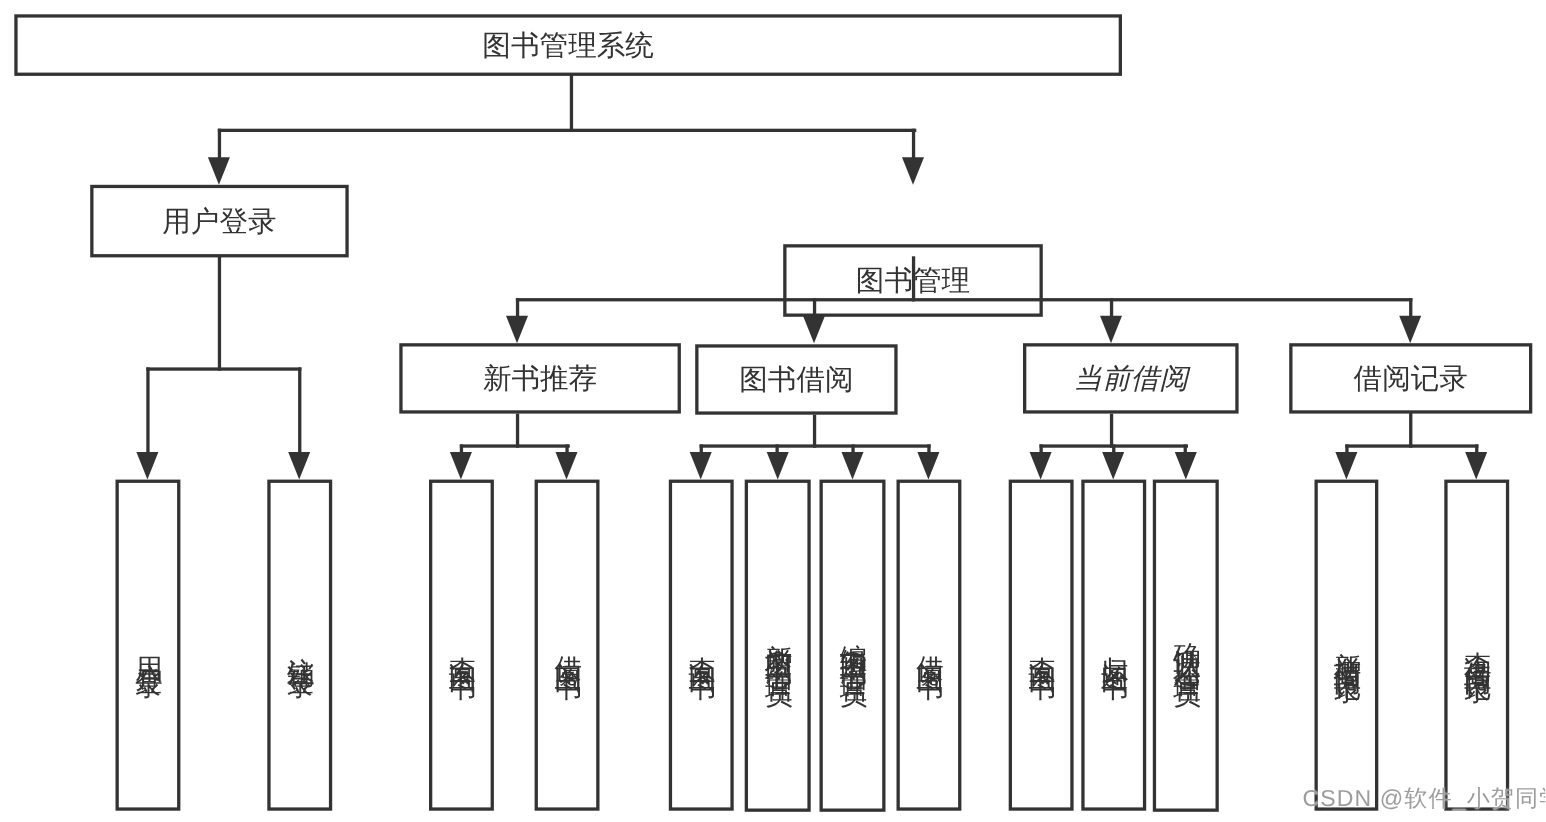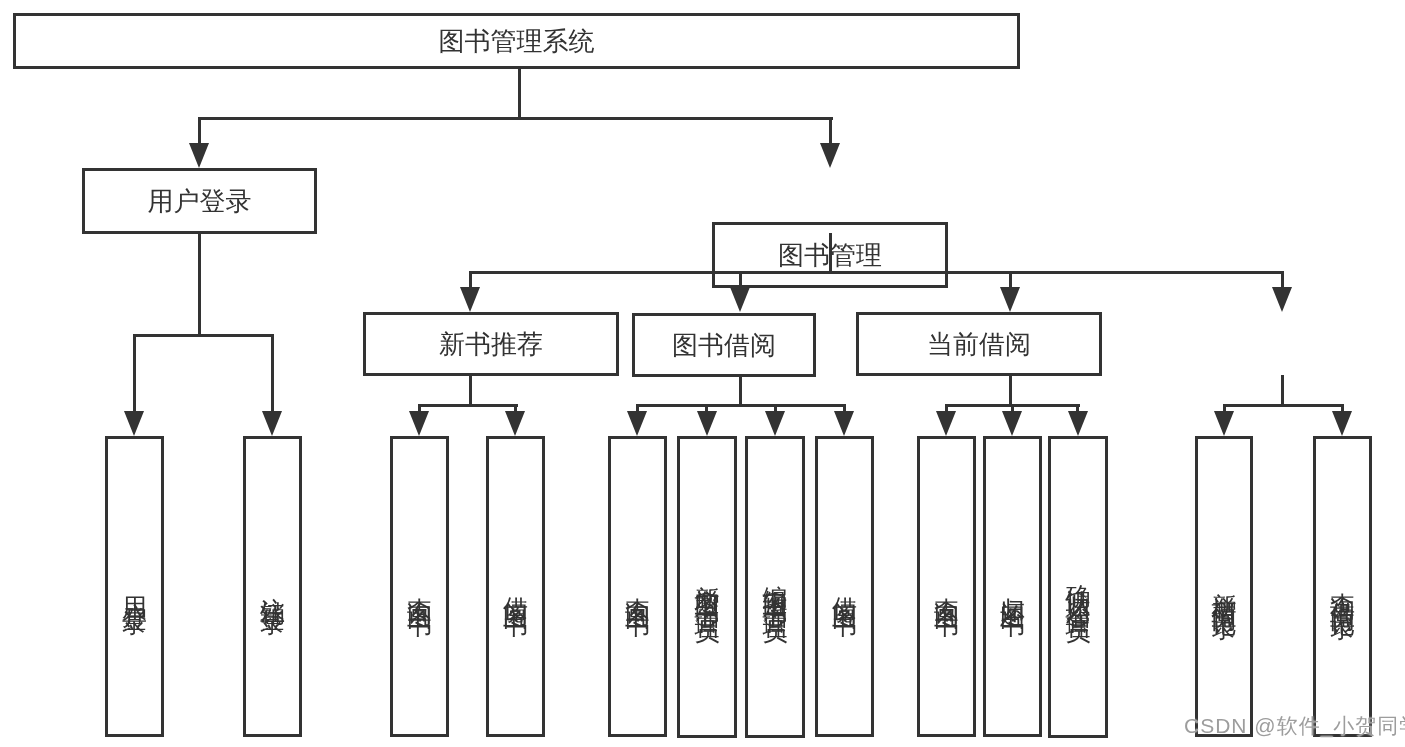--- a/index.html
+++ b/index.html
@@ -83,21 +83,22 @@
   <div class="line" style="left:739px;top:271px;width:3px;height:19px;"></div>
   <div class="line" style="left:1009px;top:271px;width:3px;height:19px;"></div>
   <div class="line" style="left:1281px;top:271px;width:3px;height:19px;"></div>
   <div class="arrowhead" style="left:460px;top:287px;"></div>
   <div class="arrowhead" style="left:730px;top:287px;"></div>
   <div class="arrowhead" style="left:1000px;top:287px;"></div>
   <div class="arrowhead" style="left:1272px;top:287px;"></div>
 
   <div class="node" style="left:363px;top:312px;width:256px;height:64px;">新书推荐</div>
   <div class="node" style="left:632px;top:313px;width:184px;height:64px;">图书借阅</div>
-  <div class="node" style="left:856px;top:312px;width:246px;height:64px;">当前借阅</div>
+  <div class="node" style="left:930px;top:312px;width:196px;height:64px;font-style:italic;">当前借阅</div>
+  <div class="node" style="left:1172px;top:312px;width:221px;height:64px;">借阅记录</div>
 
   <div class="line" style="left:469px;top:376px;width:3px;height:31px;"></div>
   <div class="line" style="left:418px;top:404px;width:100px;height:3px;"></div>
   <div class="line" style="left:418px;top:404px;width:3px;height:10px;"></div>
   <div class="line" style="left:514px;top:404px;width:3px;height:10px;"></div>
   <div class="arrowhead" style="left:409px;top:411px;"></div>
   <div class="arrowhead" style="left:505px;top:411px;"></div>
 
   <div class="line" style="left:739px;top:377px;width:3px;height:30px;"></div>
   <div class="line" style="left:636px;top:404px;width:210px;height:3px;"></div>

